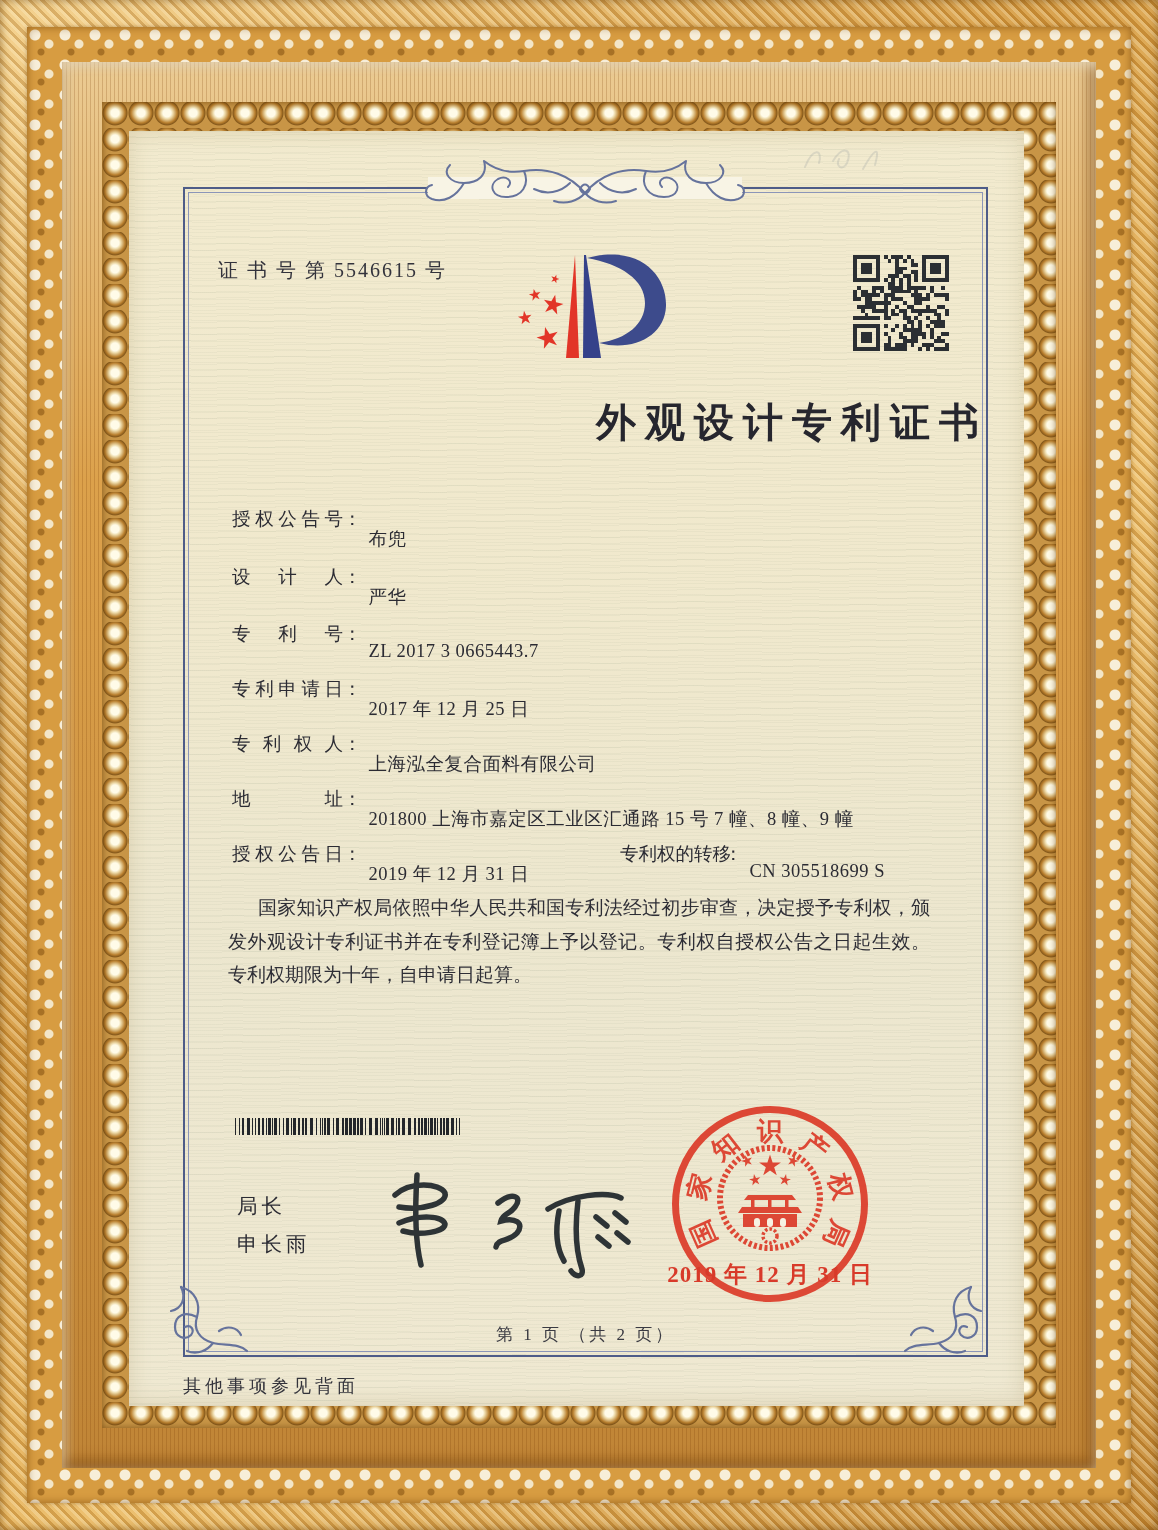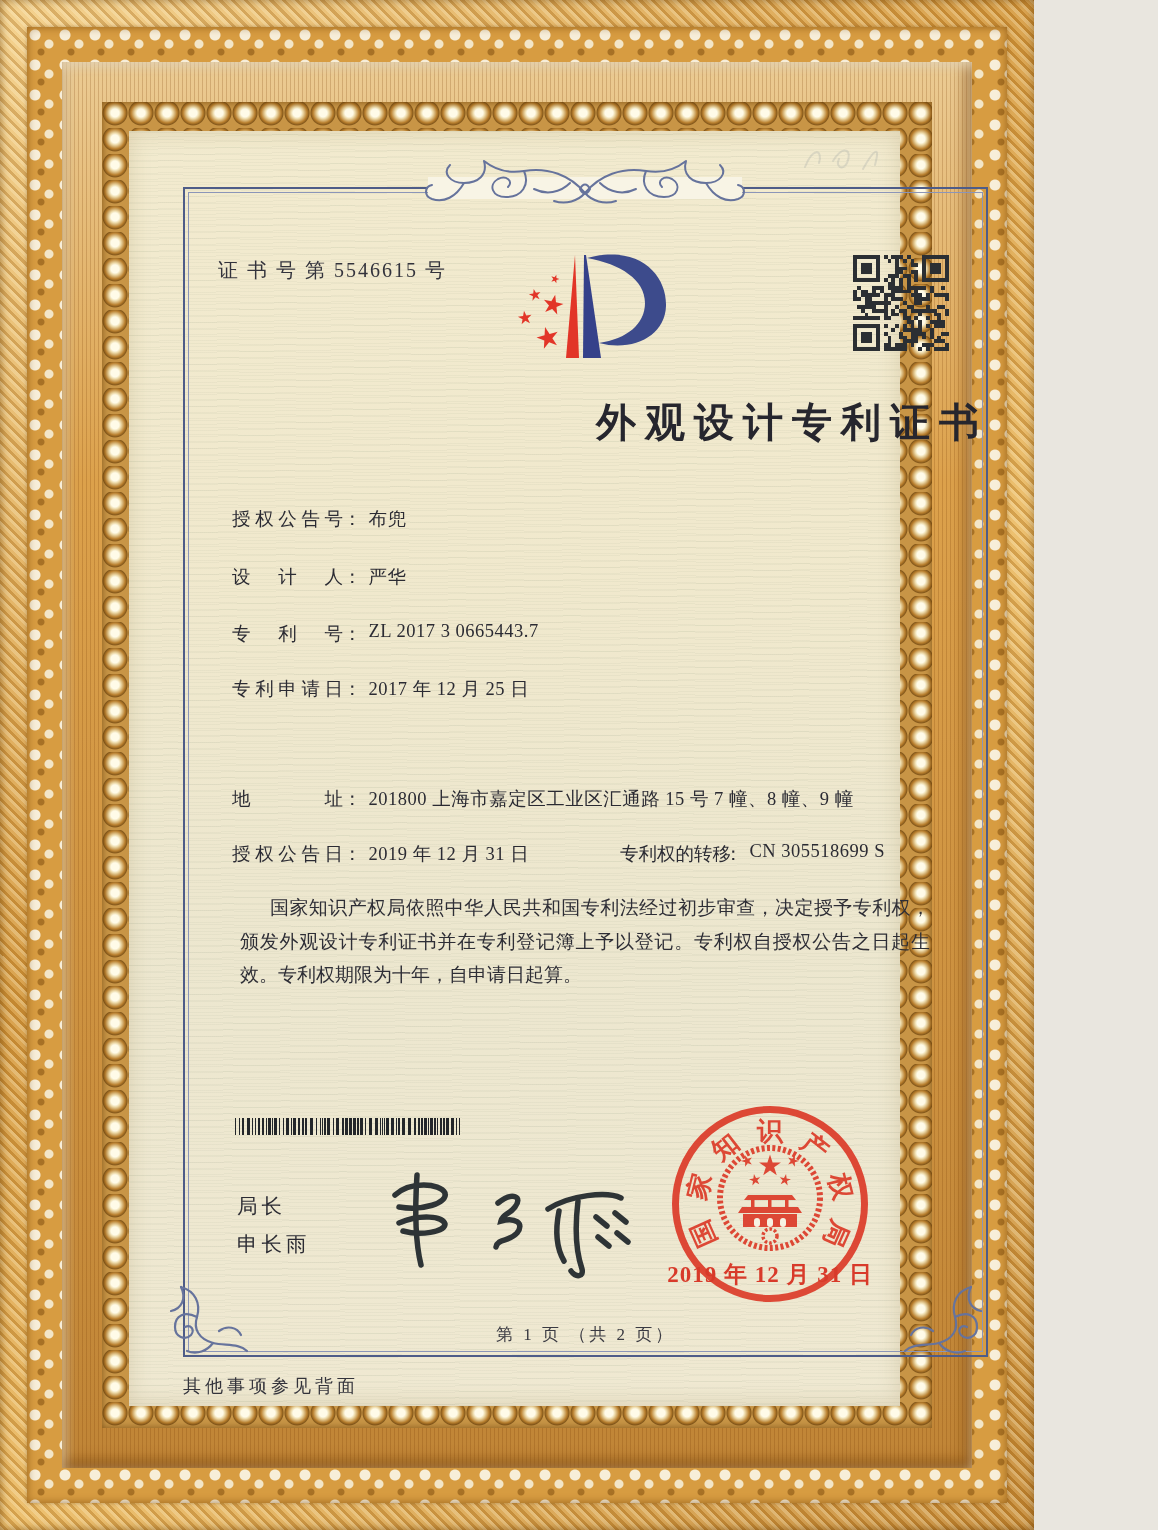--- a/index.html
+++ b/index.html
@@ -1,17 +1,17 @@
 <!DOCTYPE html>
 <html><head>
 <meta charset="utf-8">
 <style>
   html,body{margin:0;padding:0;background:#e9e6df;}
   *{box-sizing:border-box;}
-  #stage{position:relative;width:1034px;height:1530px;font-family:"Liberation Serif","DejaVu Serif",serif;color:#2b2b33;overflow:hidden;}
+  #stage{position:relative;width:1158px;height:1530px;font-family:"Liberation Serif","DejaVu Serif",serif;color:#2b2b33;overflow:hidden;}
 
   
   .f{position:absolute;}
   .f1{inset:0;background-color:#dfa449;
       background-image:
         repeating-linear-gradient(45deg, rgba(255,240,200,.38) 0 3px, rgba(160,100,20,.28) 3px 6px, rgba(255,228,170,.18) 6px 9px),
         linear-gradient(135deg,#f2cf8b 0%,#d1953c 40%,#e9b964 60%,#c08432 100%);
       box-shadow:inset 0 0 10px rgba(90,50,0,.55);}
   .f2{inset:27px;background-color:#d79c41;
       background-image:
@@ -44,26 +44,26 @@
   .inner-border{position:absolute;left:54px;top:56px;width:805px;height:1170px;border:2.5px solid #4e5c88;}
   .inner-border::after{content:"";position:absolute;inset:3px;border:1px solid #8b95b8;}
 
   .abs{position:absolute;}
   .certno{left:89px;top:126px;font-size:20px;letter-spacing:2px;color:#33333c;}
   .title{left:54px;top:264px;width:805px;text-align:right;font-size:40px;font-weight:700;letter-spacing:9px;color:#26262e;}
 
   .row{position:absolute;left:103px;width:730px;height:30px;font-size:18.5px;color:#2b2b33;white-space:nowrap;}
   .flabel{display:inline-block;width:111px;text-align:justify;text-align-last:justify;vertical-align:top;}
   .colon{display:inline-block;vertical-align:top;}
-  .fval{display:inline-block;margin-left:7px;vertical-align:top;letter-spacing:.5px;}
+  .fval{display:inline-block;margin-left:7px;vertical-align:top;letter-spacing:.5px;margin-top:20px;}
   .pair2{position:absolute;left:388px;top:0;}
   .pair2 .flabel{width:104px;}
 
   .paras{position:absolute;left:99px;top:760px;width:702px;font-size:19px;line-height:33.5px;text-align:justify;color:#2e2e36;}
-  .paras p{margin:0 0 13px 12px;text-indent:30px;}
+  .paras p{margin:0 0 13px 0;text-indent:30px;}
 
   .officer{position:absolute;left:108px;top:1056px;font-size:20.5px;letter-spacing:4px;color:#2b2b33;line-height:38px;}
 
   .pageinfo{position:absolute;left:54px;top:1192px;width:805px;text-align:center;font-size:17px;letter-spacing:3px;color:#3a3a42;}
   .backnote{position:absolute;left:54px;top:1243px;width:805px;text-align:left;font-size:18px;letter-spacing:4px;color:#33333b;}
 
   
   .seal{position:absolute;left:543px;top:975px;width:196px;height:196px;opacity:.93;}
   .seal-ring{position:absolute;inset:0;border:7px solid #dc3c2a;border-radius:50%;}
   .sc{position:absolute;left:50%;top:50%;width:30px;height:30px;margin:-15px 0 0 -15px;
@@ -493,20 +493,23 @@
     </div>
     <div class="row" style="top:433px">
       <span class="flabel">设 计 人</span><span class="colon">：</span><span class="fval">严华</span>
     </div>
     <div class="row" style="top:490px">
       <span class="flabel">专 利 号</span><span class="colon">：</span><span class="fval">ZL 2017 3 0665443.7</span>
     </div>
     <div class="row" style="top:545px">
       <span class="flabel">专利申请日</span><span class="colon">：</span><span class="fval">2017 年 12 月 25 日</span>
     </div>
+    <div class="row" style="top:600px">
+      <span class="flabel">专 利 权 人</span><span class="colon">：</span><span class="fval">上海泓全复合面料有限公司</span>
+    </div>
     <div class="row" style="top:655px">
       <span class="flabel">地 址</span><span class="colon">：</span><span class="fval">201800 上海市嘉定区工业区汇通路 15 号 7 幢、8 幢、9 幢</span>
     </div>
     <div class="row" style="top:710px">
       <span class="flabel">授权公告日</span><span class="colon">：</span><span class="fval">2019 年 12 月 31 日</span>
       <span class="pair2">
         <span class="flabel">专利权的转移</span><span class="colon">：</span><span class="fval">CN 305518699 S</span>
       </span>
     </div>
 

